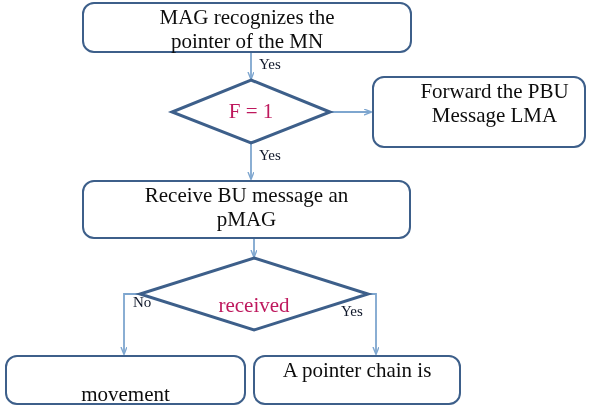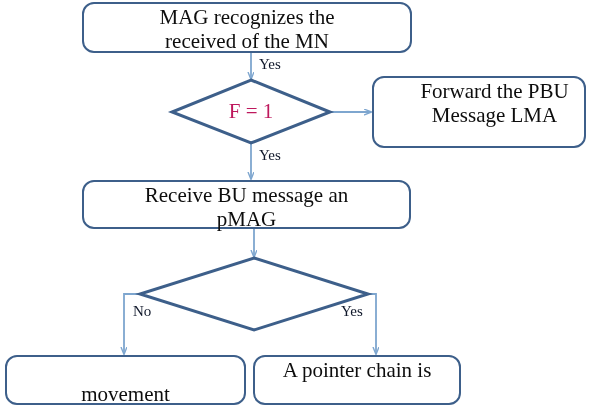--- a/index.html
+++ b/index.html
@@ -56,21 +56,21 @@
   }
   .edge-label {
     position: absolute;
     color: #0f172a;
     font-size: 15px;
     line-height: 1;
     white-space: nowrap;
   }
   .t-box1 { left: 82px;  top: 2px;   width: 330px; height: 51px; font-size: 21px; }
   .t-box2 { left: 372px; top: 76px;  width: 214px; height: 72px; font-size: 21px; padding-left: 37px; }
-  .t-box3 { left: 82px;  top: 180px; width: 329px; height: 49px; font-size: 21px; }
+  .t-box3 { left: 82px;  top: 180px; width: 329px; height: 59px; font-size: 21px; }
   .t-box4 { left: 5px;   top: 355px; width: 241px; height: 50px; font-size: 21px; }
   .t-box5 { left: 253px; top: 355px; width: 208px; height: 50px; font-size: 21px; }
 
   .d1-label { left: 172px; top: 80px;  width: 158px; height: 63px; font-size: 21px; }
   .d2-label { left: 140px; top: 258px; width: 228px; height: 72px; font-size: 21px; }
 </style>
 </head>
 <body>
 
 <div id="canvas">
@@ -93,21 +93,21 @@
     <path d="M140,294 L124,294 L124,354" fill="none" stroke="#7ea6cf" stroke-width="1.8" marker-end="url(#arrowhead)"></path>
 
     <path d="M368,294 L376,294 L376,354" fill="none" stroke="#7ea6cf" stroke-width="1.8" marker-end="url(#arrowhead)"></path>
 
     <polygon points="251,80 330,112 251,143 172,112" fill="#ffffff" stroke="#3d5f8a" stroke-width="3" stroke-linejoin="miter"></polygon>
 
     <polygon points="254,258 368,294 254,330 140,294" fill="#ffffff" stroke="#3d5f8a" stroke-width="3" stroke-linejoin="miter"></polygon>
   </svg>
 
   <div class="node proc t-box1">
-    <span class="txt"><span>MAG recognizes the</span><br><span>received of the MN</span></span>
+    <span class="txt"><span>MAG recognizes the</span><br><span>pointer of the MN</span></span>
   </div>
 
   <div class="node proc t-box2">
     <span class="txt"><span>Forward the PBU</span><br><span>Message LMA</span></span>
   </div>
 
   <div class="node proc t-box3">
     <span class="txt"><span>Receive BU message an</span><br><span>pMAG</span></span>
   </div>
 
@@ -117,24 +117,24 @@
 
   <div class="node proc t-box5">
     <span class="txt"><span>A pointer chain is</span><br></span>
   </div>
 
   <div class="diamond-label d1-label">
     <span>F = 1</span>
   </div>
 
   <div class="diamond-label d2-label">
-    <span><br></span>
+    <span><br><span>received</span></span>
   </div>
 
   <div class="edge-label" style="left:259px; top:57px;">Yes</div>
 
   <div class="edge-label" style="left:259px; top:148px;">Yes</div>
 
-  <div class="edge-label" style="left:133px; top:304px;">No</div>
+  <div class="edge-label" style="left:133px; top:295px;">No</div>
 
   <div class="edge-label" style="left:341px; top:304px;">Yes</div>
 
 </div>
 
 </body></html>

